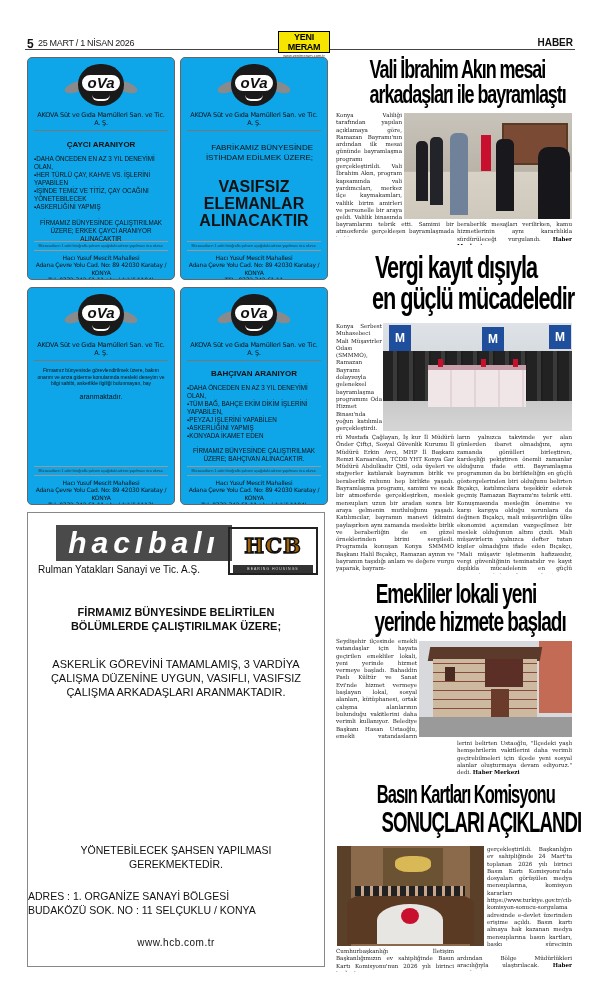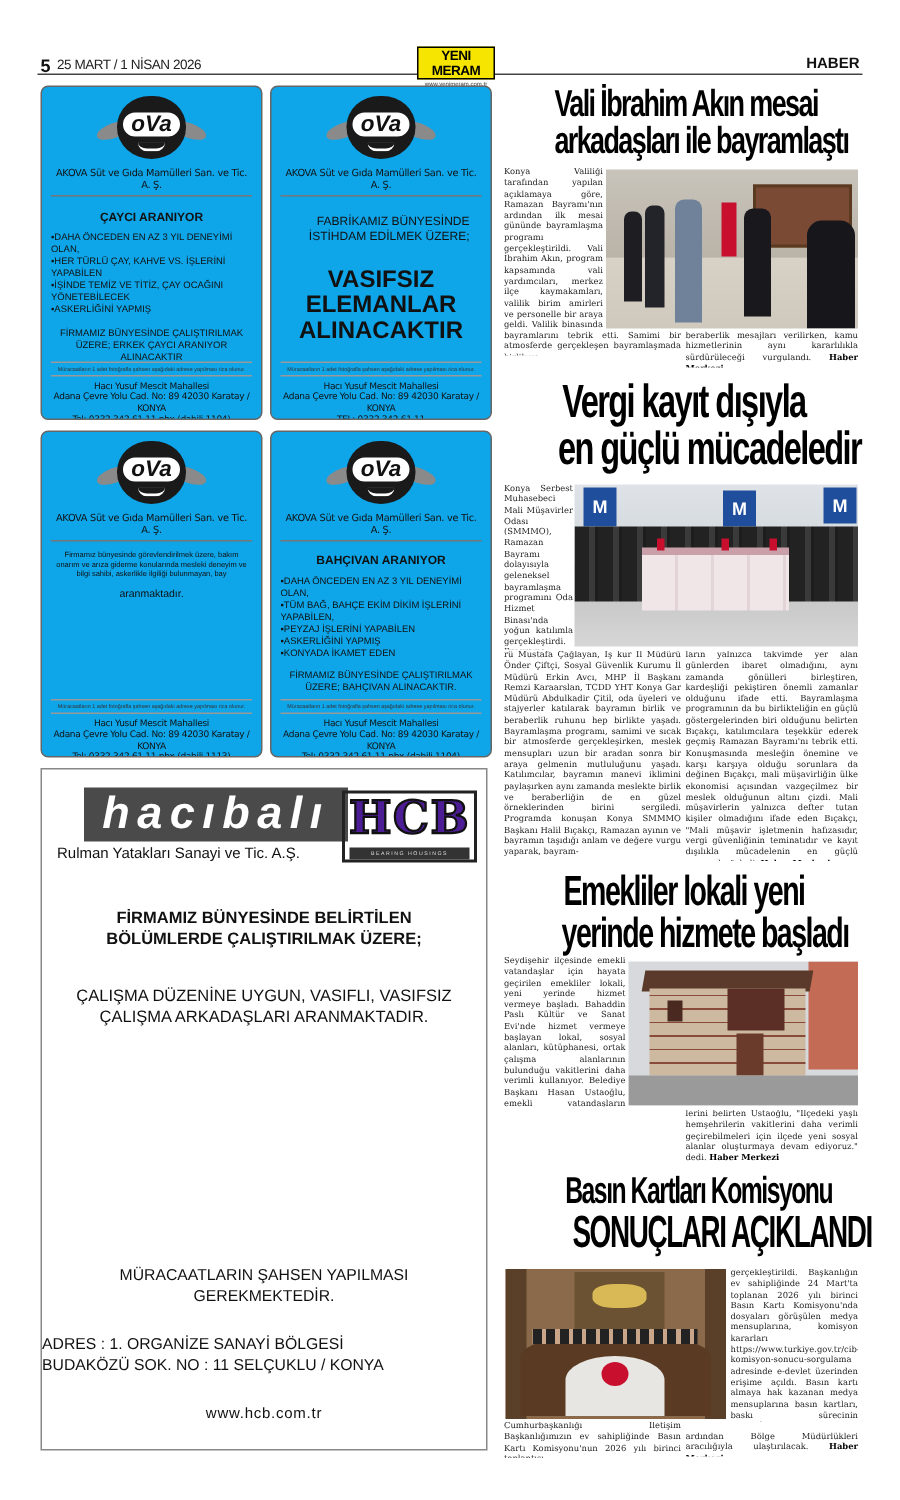--- a/index.html
+++ b/index.html
@@ -34,21 +34,21 @@
   .ad-intro { font-size: 6.3px; margin: 6px 8px 0; line-height: 8px; }
   .ad-big { font-weight: bold; line-height: 1.05; margin-top: 10px; }
   .ad-small { font-size: 7px; margin-top: 6px; }
   .ad-sub { font-size: 8px; margin-top: 14px; line-height: 10px; }
 
   
   .hcb-ad { position: absolute; left: 27px; top: 512px; width: 298px; height: 455px; border: 1.2px solid #888; }
   .hacibali { position: absolute; left: 8px; top: 12px; width: 176px; height: 36px; background: #4a4a4a; color: #fff; font-size: 30px; font-weight: bold; font-style: italic; letter-spacing: 5px; line-height: 36px; text-align: center; margin-left: 20px; }
   .rulman { position: absolute; left: 10px; top: 51px; font-size: 10px; }
   .hcb-logo { position: absolute; left: 200px; top: 14px; width: 90px; height: 48px; border: 2px solid #222; }
-  .hcb-letters { font-size: 30px; font-weight: bold; line-height: 34px; text-align: center; font-family: "DejaVu Serif", serif; color: #4c1d95; -webkit-text-stroke: 1.5px #111; letter-spacing: 1px; }
+  .hcb-letters { font-size: 21px; font-weight: bold; line-height: 34px; text-align: center; font-family: "DejaVu Serif", serif; color: #a16207; -webkit-text-stroke: 1.5px #111; letter-spacing: 1px; }
   .hcb-bar { background: #333; color: #ddd; font-size: 3.5px; letter-spacing: 1px; height: 8px; line-height: 8px; text-align: center; margin: 2px 3px 0; }
   .hcb-p1 { position: absolute; left: 0; right: 0; top: 92px; text-align: center; font-size: 11px; line-height: 14px; font-weight: bold; }
   .hcb-p2 { position: absolute; left: 0; right: 0; top: 144px; text-align: center; font-size: 11px; line-height: 14px; }
   .hcb-jobs { position: absolute; left: 28px; top: 204px; list-style: none; }
   .hcb-jobs li { font-size: 22px; font-weight: bold; line-height: 28px; font-family: "Liberation Sans", sans-serif; transform: scaleX(0.85); transform-origin: left; white-space: nowrap; letter-spacing: -0.5px; }
   .hcb-jobs li .dot { display: inline-block; width: 15px; height: 15px; border-radius: 50%; background: #111; margin-right: 6px; vertical-align: 1px; }
   .hcb-p3 { position: absolute; left: 0; right: 0; top: 330px; text-align: center; font-size: 10.5px; line-height: 14px; }
   .hcb-p4 { position: absolute; left: 0; right: 0; top: 376px; text-align: left; font-size: 10.5px; line-height: 14px; }
   .hcb-url { position: absolute; left: 0; right: 0; top: 424px; text-align: center; font-size: 10px; letter-spacing: 0.5px; }
 
@@ -170,25 +170,26 @@
   <div class="rulman">Rulman Yatakları Sanayi ve Tic. A.Ş.</div>
   <div class="hcb-logo">
     <div class="hcb-letters">HCB</div>
     <div class="hcb-bar">BEARING HOUSINGS</div>
   </div>
   <div class="hcb-p1">
     <div>FİRMAMIZ  BÜNYESİNDE BELİRTİLEN</div>
     <div>BÖLÜMLERDE ÇALIŞTIRILMAK ÜZERE;</div>
   </div>
   <div class="hcb-p2">
+    <div>ASKERLİK GÖREVİNİ TAMAMLAMIŞ, 3 VARDİYA</div>
     <div>ÇALIŞMA DÜZENİNE UYGUN, VASIFLI, VASIFSIZ</div>
     <div>ÇALIŞMA ARKADAŞLARI ARANMAKTADIR.</div>
   </div>
   <div class="hcb-p3">
-    <div>MÜRACAATLARIN ŞAHSEN YAPILMASI</div>
+    <div>YÖNETEBİLECEK ŞAHSEN YAPILMASI</div>
     <div>GEREKMEKTEDİR.</div>
   </div>
   <div class="hcb-p4">
     <div>ADRES : 1. ORGANİZE SANAYİ BÖLGESİ</div>
     <div>BUDAKÖZÜ SOK. NO : 11 SELÇUKLU / KONYA</div>
   </div>
   <div class="hcb-url">www.hcb.com.tr</div>
 </div>
 
 <div class="headline" style="top:57px;">

